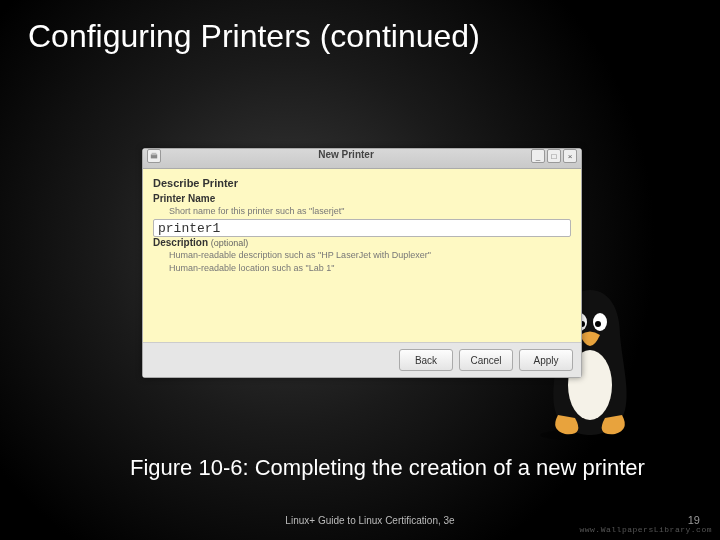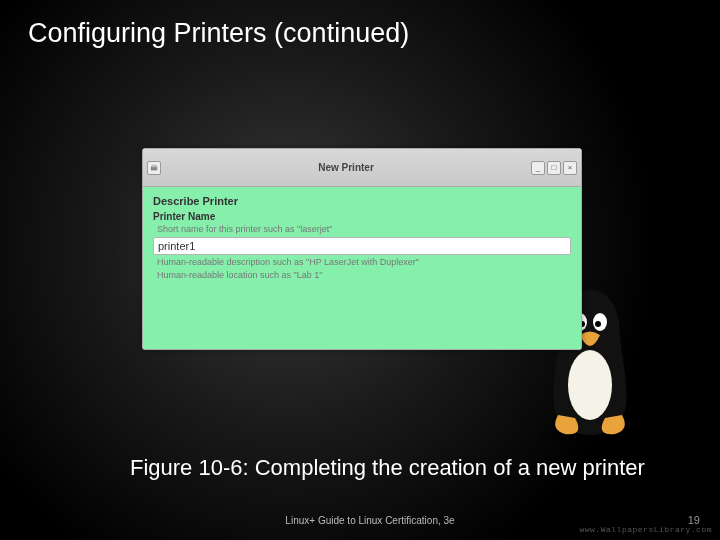--- a/index.html
+++ b/index.html
@@ -7,40 +7,39 @@
     width: 720px;
     height: 540px;
     background: #000;
     background: radial-gradient(circle at 40% 45%, #3a3a3a 0%, #1a1a1a 35%, #000 70%);
     font-family: Arial, Helvetica, sans-serif;
     position: relative;
     overflow: hidden;
   }
   .slide-title {
     color: #fff;
-    font-size: 27px;
+    font-size: 32px;
     font-weight: 400;
     padding: 18px 0 0 28px;
   }
   .window {
     position: absolute;
     top: 148px;
     left: 142px;
     width: 440px;
     background: #fff;
     border: 1px solid #aaa;
     border-radius: 3px;
     font-size: 10px;
     box-shadow: 0 0 6px rgba(0,0,0,0.4);
   }
   .titlebar {
     background: linear-gradient(#d8d8d8, #c9c9c9);
-    height: 38px;
+    height: 20px;
     display: flex;
-    align-items: center;
     border-bottom: 1px solid #aaa;
     padding: 0 4px;
   }
   .titlebar-icon {
     width: 14px; height: 14px;
     background: #eee;
     border: 1px solid #999;
     border-radius: 2px;
     font-size: 8px;
     display: flex; align-items: center; justify-content: center;
@@ -56,49 +55,50 @@
   .ctrl {
     width: 14px; height: 14px;
     background: #eee;
     border: 1px solid #999;
     border-radius: 2px;
     font-size: 8px;
     display: flex; align-items: center; justify-content: center;
     color: #555;
   }
   .body-area {
-    background: #86efac;
+    background: #fef9c3;
     padding: 8px 10px 6px 10px;
   }
   .section-title {
     font-weight: bold;
     color: #333;
     font-size: 11px;
     margin-bottom: 4px;
   }
   .field-label {
     font-weight: bold;
     font-size: 10px;
     color: #333;
   }
   .opt { font-weight: normal; color: #666; font-size: 9px; }
   .hint {
     color: #777;
     font-size: 9px;
-    margin: 2px 0 3px 4px;
+    margin: 2px 0 3px 16px;
   }
   .input {
     width: 100%;
     height: 18px;
     background: #fff;
     border: 1px solid #b5b5b5;
     border-radius: 2px;
     padding: 2px 4px;
-    font-size: 11px;
-    color: #333;
+    font-size: 13px;
+    color: #333;
+    font-family: Liberation Mono, monospace;
   }
   .spacer { height: 60px; }
   .footer-bar {
     background: #e6e6e6;
     border-top: 1px solid #ccc;
     padding: 6px 8px;
     display: flex;
     justify-content: flex-end;
     gap: 6px;
   }
@@ -190,25 +190,34 @@
     </div>
   </div>
 
   <div class="body-area">
     <div class="section-title">Describe Printer</div>
 
     <div class="field-label">Printer Name</div>
     <div class="hint">Short name for this printer such as "laserjet"</div>
     <input class="input" type="text" value="printer1" style="">
 
+    <div class="field-label">
+      <span>Description</span>
+      <span class="opt">(optional)</span>
+    </div>
     <div class="hint">Human-readable description such as "HP LaserJet with Duplexer"</div>
 
     <div class="hint">Human-readable location such as "Lab 1"</div>
 
     <div class="spacer"></div>
   </div>
 
+  <div class="footer-bar">
+    <div class="btn">Back</div>
+    <div class="btn">Cancel</div>
+    <div class="btn">Apply</div>
+  </div>
 </div>
 
 <div class="caption">Figure 10-6: Completing the creation of a new printer</div>
 <div class="footer-text">Linux+ Guide to Linux Certification, 3e</div>
 <div class="page-num">19</div>
 <div class="watermark">www.WallpapersLibrary.com</div>
 
 </body></html>

